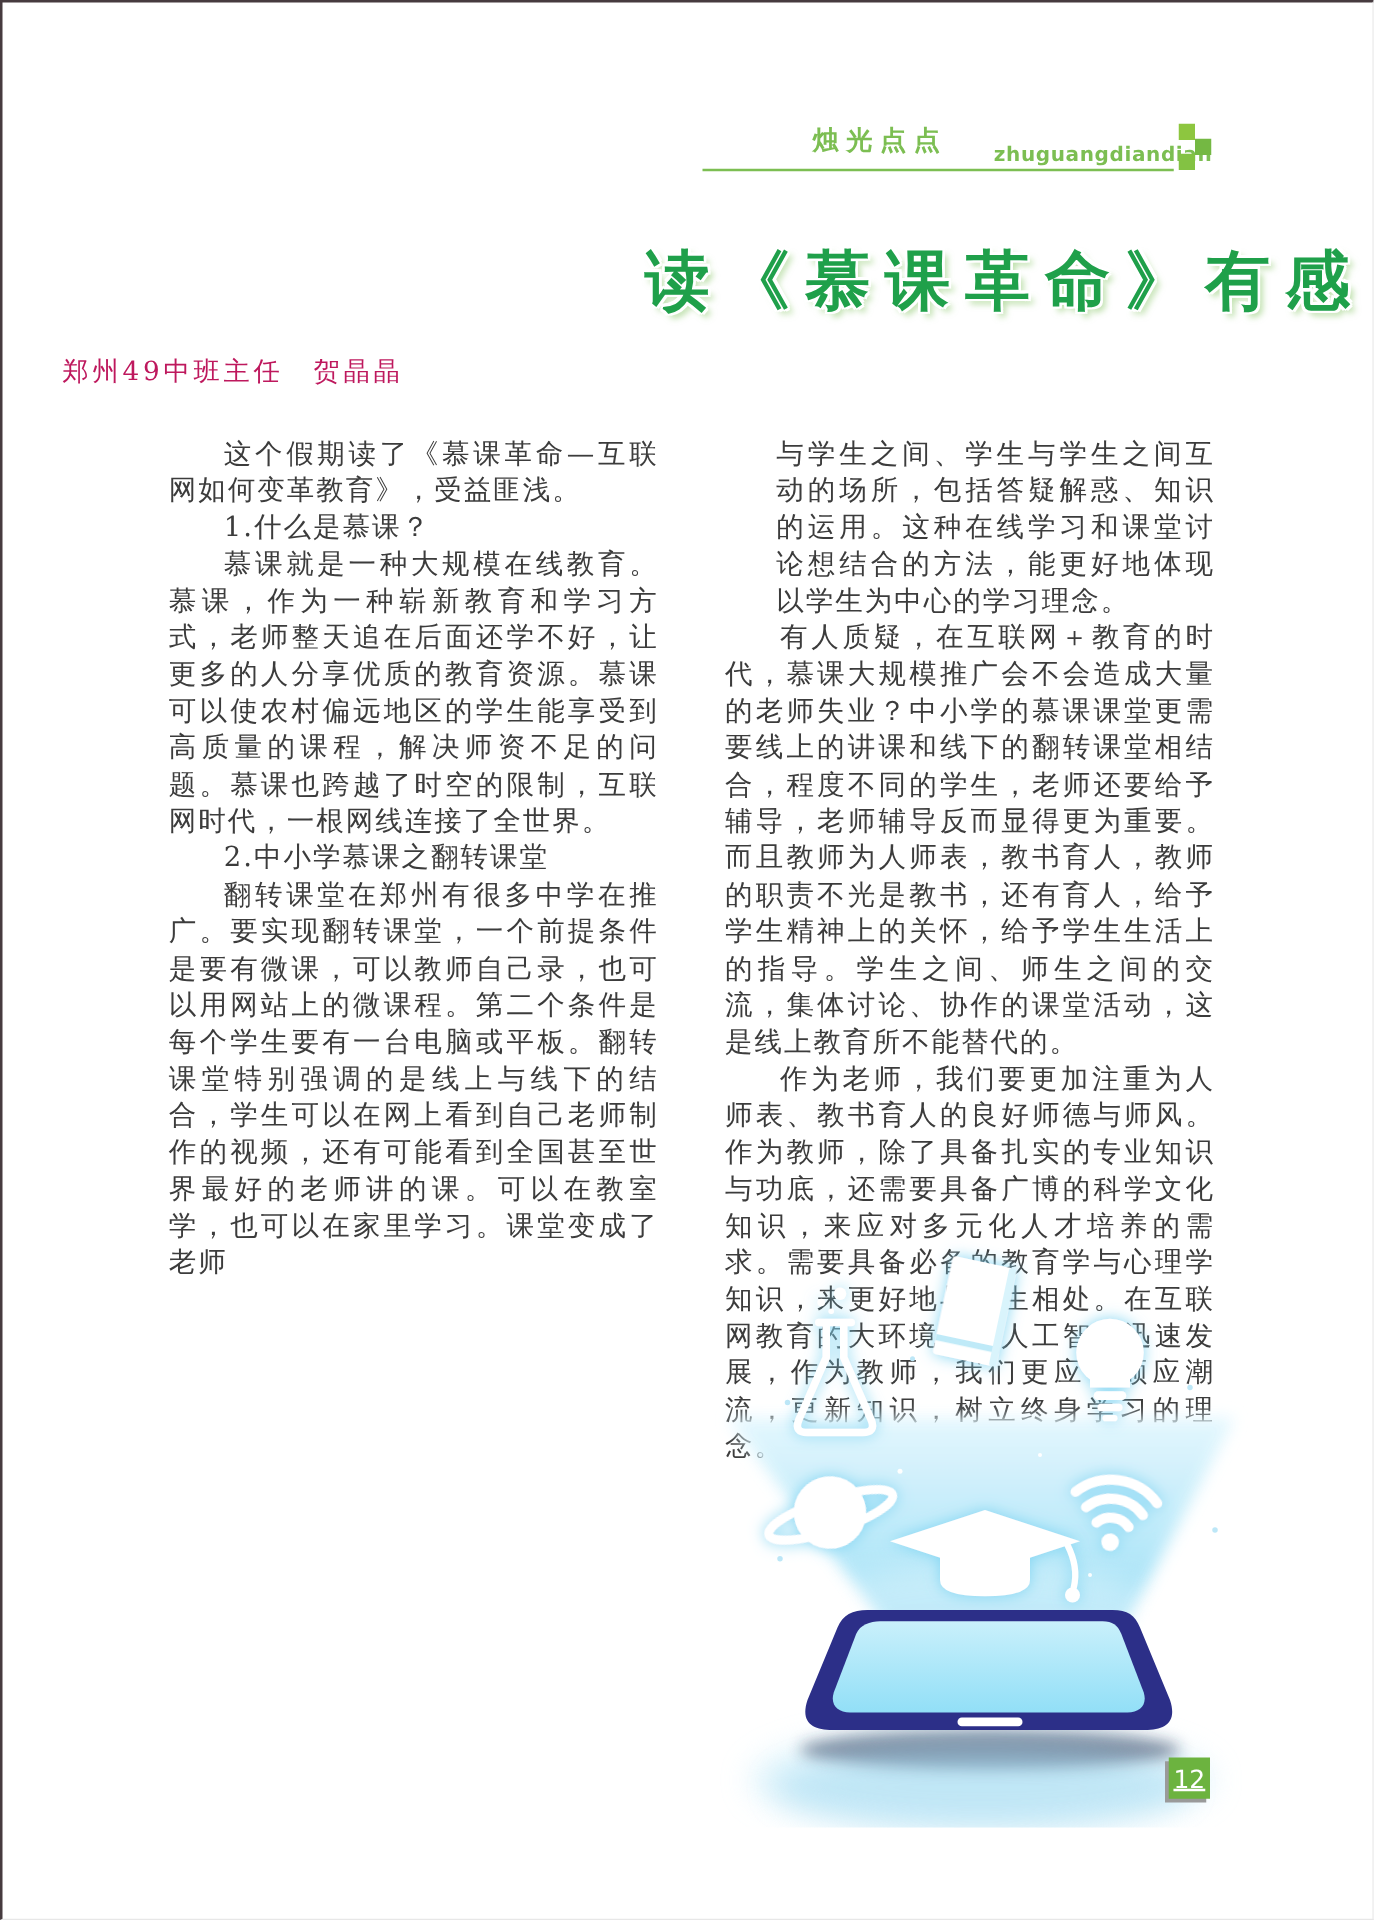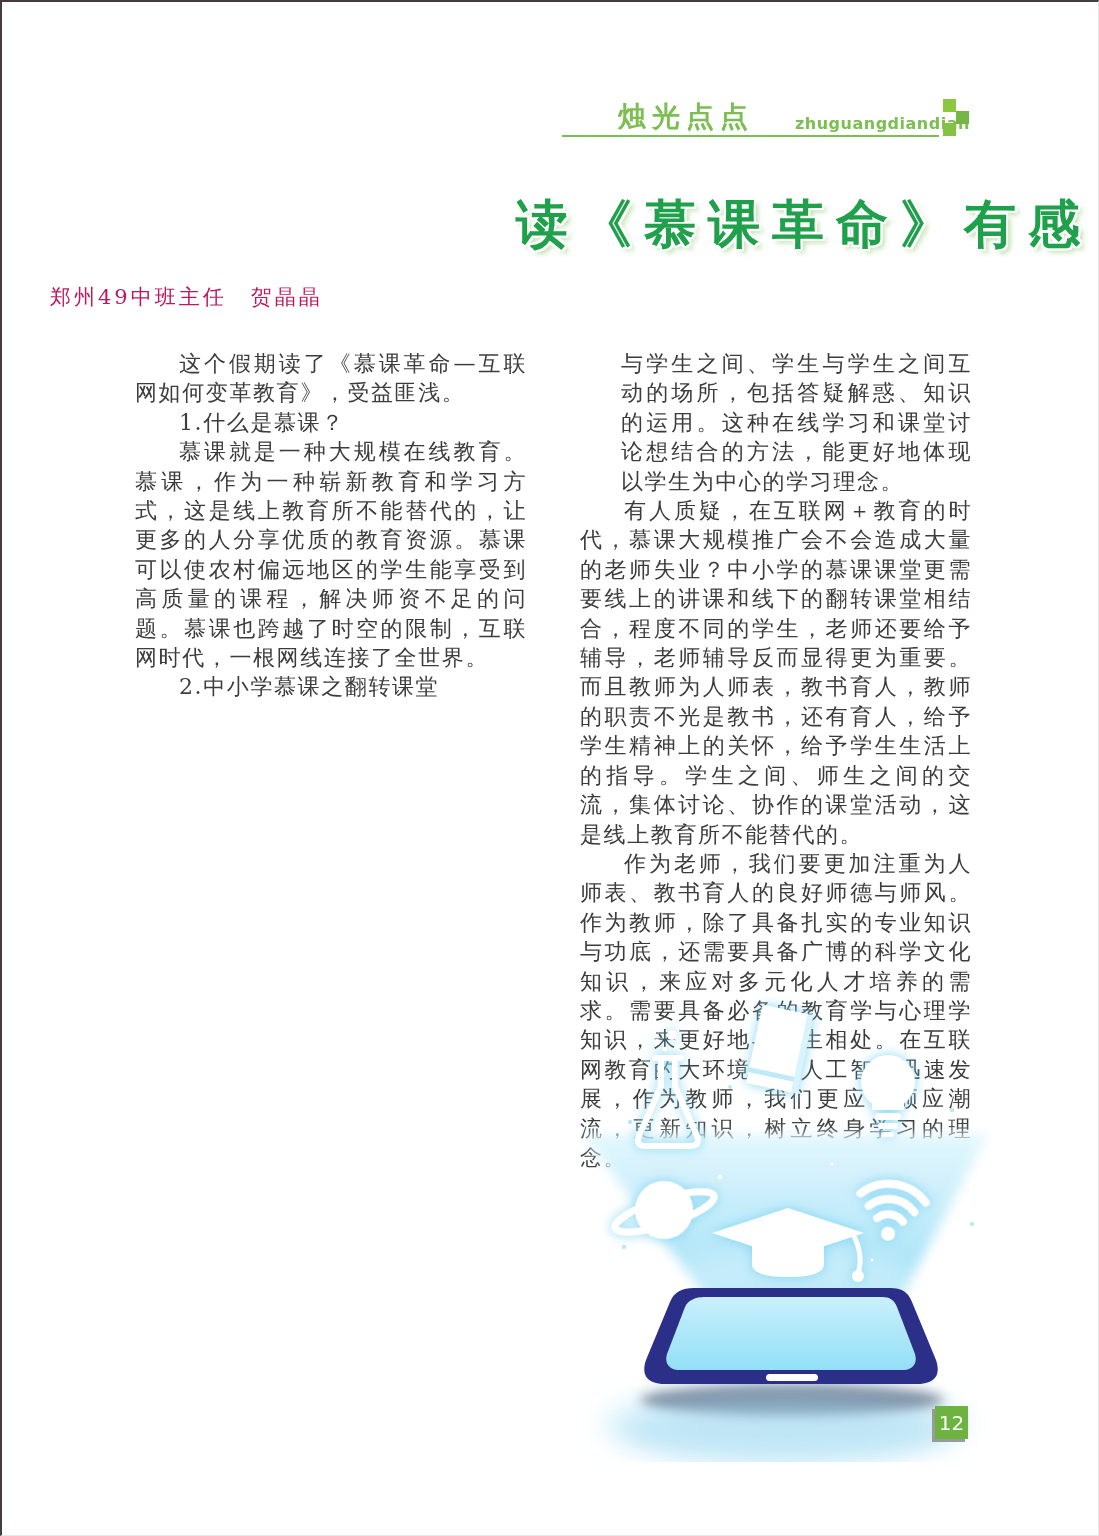--- a/index.html
+++ b/index.html
@@ -12,22 +12,22 @@
     border-top: 2px solid #463b3f;
     border-left: 2px solid #463b3f;
     border-right: 1px solid #e7e7e7;
     border-bottom: 1px solid #e7e7e7;
     overflow: hidden;
     font-family: "DejaVu Serif", "Liberation Serif", serif;
   }
 
   
   .hdr-brand-cn {
-    position: absolute; left: 616px; top: 96px;
-    font-size: 28px; font-weight: bold; letter-spacing: 6px;
+    position: absolute; left: 648px; top: 96px;
+    font-size: 21px; font-weight: bold; letter-spacing: 6px;
     color: #7CBE52;
     font-family: "DejaVu Sans", "Liberation Sans", sans-serif;
   }
   .hdr-brand-py {
     position: absolute; left: 793px; top: 112px;
     font-size: 16px; font-weight: bold; letter-spacing: 0.5px;
     color: #7CBE52;
     font-family: "DejaVu Sans", "Liberation Sans", sans-serif;
   }
   .hdr-line {
@@ -75,42 +75,44 @@
   .badge-shadow {
     position: absolute; left: 930px; top: 1407px;
     width: 33px; height: 33px; background: #9a9a9a;
   }
   .badge {
     position: absolute; left: 933px; top: 1404px;
     width: 33px; height: 33px; background: #6CB33F;
     color: #ffffff; font-size: 20px;
     display: flex; align-items: center; justify-content: center;
     font-family: "DejaVu Sans", "Liberation Sans", sans-serif;
+    text-decoration: underline;
   }
 </style>
 </head>
 <body>
 
 <div class="page">
 
   <div class="hdr-brand-cn">烛光点点</div>
   <div class="hdr-brand-py">zhuguangdiandian</div>
   <div class="hdr-line"></div>
   <div class="sq sq1"></div>
   <div class="sq sq2"></div>
   <div class="sq sq3"></div>
 
   <div class="title">读《慕课革命》有感</div>
   <div class="byline">郑州49中班主任　贺晶晶</div>
 
   <div class="col col-left">
     <p class="para">这个假期读了《慕课革命—互联网如何变革教育》，受益匪浅。</p>
     <p class="para">1.什么是慕课？</p>
-    <p class="para">慕课就是一种大规模在线教育。慕课，作为一种崭新教育和学习方式，这是线上教育所不能替代的，让更多的人分享优质的教育资源。慕课可以使农村偏远地区的学生能享受到高质量的课程，解决师资不足的问题。慕课也跨越了时空的限制，互联网时代，一根网线连接了全世界。</p>
+    <p class="para">慕课就是一种大规模在线教育。慕课，作为一种崭新教育和学习方式，老师整天追在后面还学不好，让更多的人分享优质的教育资源。慕课可以使农村偏远地区的学生能享受到高质量的课程，解决师资不足的问题。慕课也跨越了时空的限制，互联网时代，一根网线连接了全世界。</p>
     <p class="para">2.中小学慕课之翻转课堂</p>
+    <p class="para">翻转课堂在郑州有很多中学在推广。要实现翻转课堂，一个前提条件是要有微课，可以教师自己录，也可以用网站上的微课程。第二个条件是每个学生要有一台电脑或平板。翻转课堂特别强调的是线上与线下的结合，学生可以在网上看到自己老师制作的视频，还有可能看到全国甚至世界最好的老师讲的课。可以在教室学，也可以在家里学习。课堂变成了老师</p>
   </div>
 
   <div class="col col-right">
     <p class="para cont">与学生之间、学生与学生之间互动的场所，包括答疑解惑、知识的运用。这种在线学习和课堂讨论想结合的方法，能更好地体现以学生为中心的学习理念。</p>
     <p class="para">有人质疑，在互联网＋教育的时代，慕课大规模推广会不会造成大量的老师失业？中小学的慕课课堂更需要线上的讲课和线下的翻转课堂相结合，程度不同的学生，老师还要给予辅导，老师辅导反而显得更为重要。而且教师为人师表，教书育人，教师的职责不光是教书，还有育人，给予学生精神上的关怀，给予学生生活上的指导。学生之间、师生之间的交流，集体讨论、协作的课堂活动，这是线上教育所不能替代的。</p>
     <p class="para">作为老师，我们要更加注重为人师表、教书育人的良好师德与师风。作为教师，除了具备扎实的专业知识与功底，还需要具备广博的科学文化知识，来应对多元化人才培养的需求。需要具备必备的教育学与心理学知识，来更好地与学生相处。在互联网教育的大环境下，人工智能迅速发展，作为教师，我们更应该顺应潮流，更新知识，树立终身学习的理念。</p>
   </div>
 
   <svg class="illo" viewBox="0 0 430 470">
     <defs>

